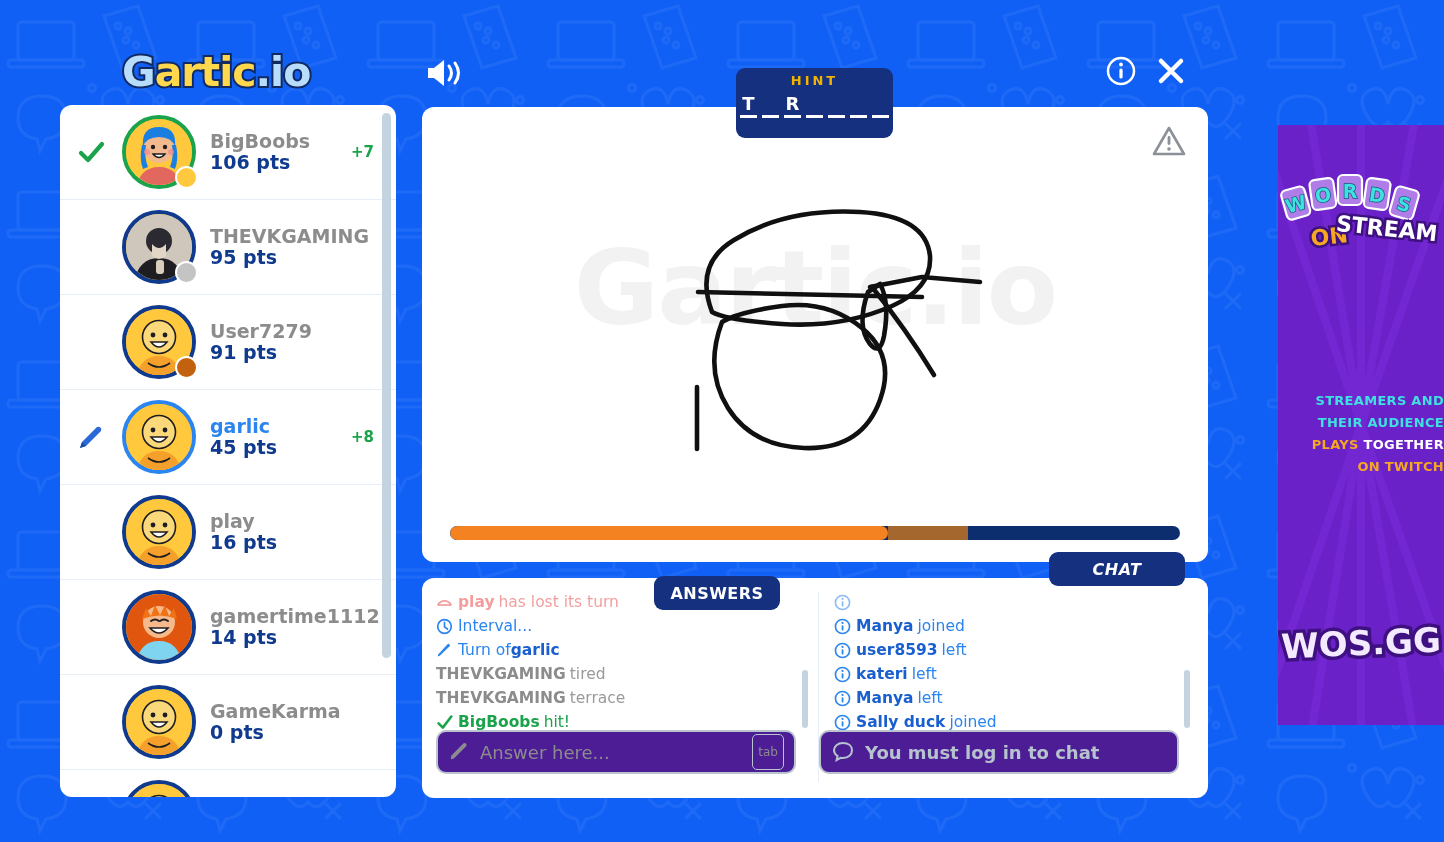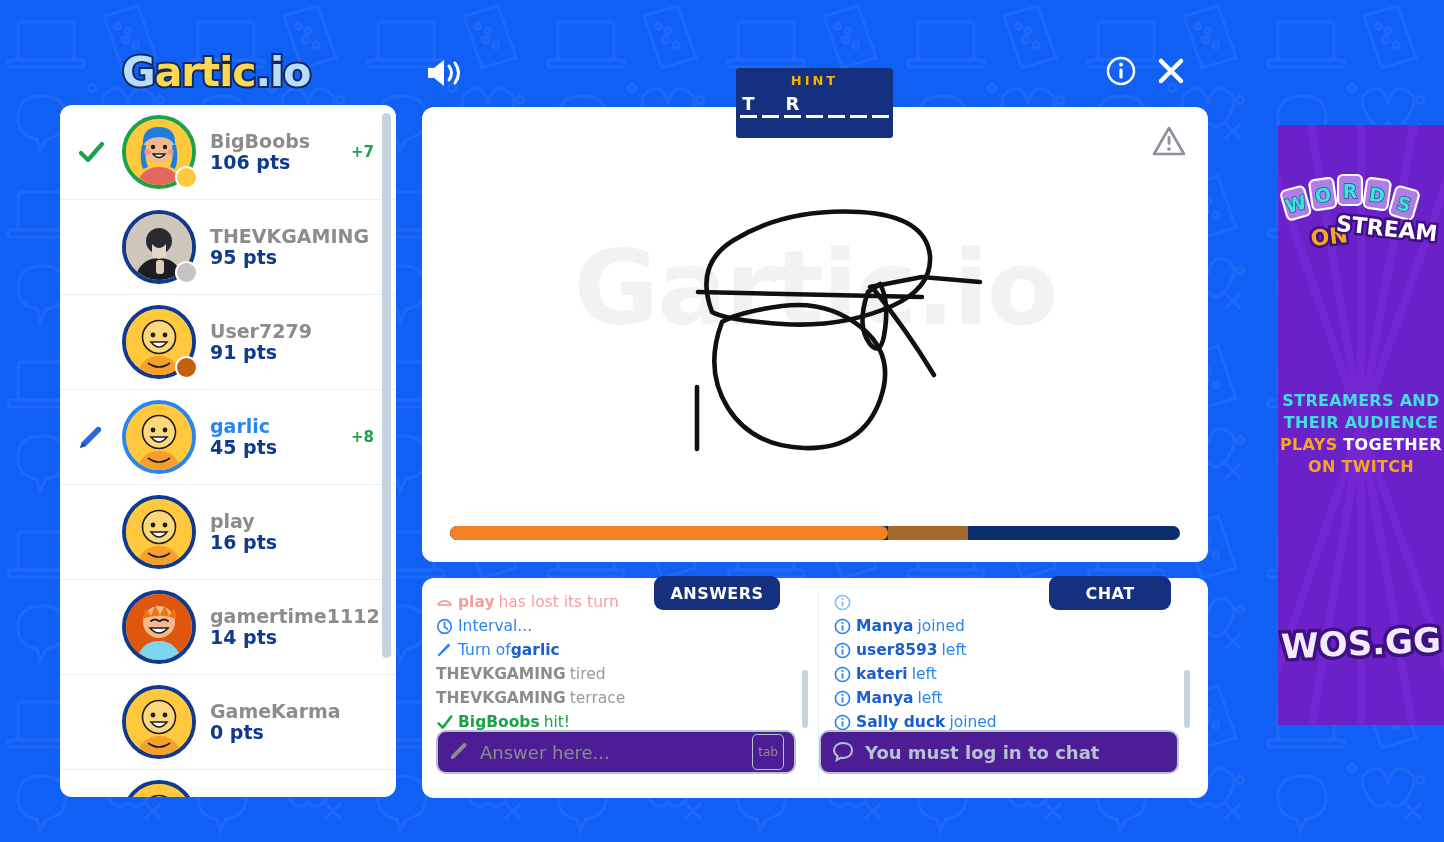--- a/index.html
+++ b/index.html
@@ -144,21 +144,21 @@
   #progress-fade {
     position: absolute; top: 0; height: 100%;
     background: #a4682e; 
   }
 
   
   #hint-box {
     position: absolute; left: 736px; top: 68px;
     width: 157px; height: 70px;
     background: #15307e;
-    border-radius: 3px;
+    border-radius: 9px;
     z-index: 7;
     text-align: center;
   }
   #hint-label {
     margin-top: 5px;
     font-size: 13px; font-weight: bold; letter-spacing: 3px;
     color: #f0b400;
     font-family: "DejaVu Sans", sans-serif;
   }
   #hint-slots {
@@ -189,21 +189,21 @@
     border-radius: 9px;
     color: #ffffff;
     font-size: 16px; font-weight: bold;
     letter-spacing: 0.5px;
     display: flex; align-items: center; justify-content: center;
     font-family: "DejaVu Sans", sans-serif;
     z-index: 8;
     cursor: pointer;
   }
   #tab-answers { left: 654px; top: 576px; width: 126px; }
-  #tab-chat    { left: 1049px; top: 576px; width: 122px; }
+  #tab-chat    { left: 1049px; top: 552px; width: 136px; font-style: italic; }
 
   .feed-col {
     position: absolute; top: 14px;
     width: 374px; height: 190px;
   }
   #answers-col { left: 14px; }
   #chat-col    { left: 396px; border-left: 1px solid #e8eef5; padding-left: 15px; }
 
   .feed {
     position: relative;
@@ -266,24 +266,24 @@
     z-index: 4;
     cursor: pointer;
   }
   #ad-rays { position: absolute; inset: 0; }
   #ad-logo {
     position: absolute; top: 35px; left: 0; width: 100%;
     text-align: center;
   }
   #ad-body {
     position: absolute; top: 265px; left: 0; width: 100%;
-    text-align: center;
+    text-align: right;
     font-family: "DejaVu Sans", sans-serif;
     font-weight: bold;
-    font-size: 16px;
+    font-size: 13px;
     line-height: 22px;
     letter-spacing: 0.3px;
   }
   #ad-body .cy { color: #3fe0e0; }
   #ad-body .or { color: #f5a623; }
   #ad-body .wh { color: #ffffff; }
   #ad-url {
     position: absolute; bottom: 62px; left: 0; width: 100%;
     text-align: center;
     font-family: "DejaVu Sans", sans-serif;

